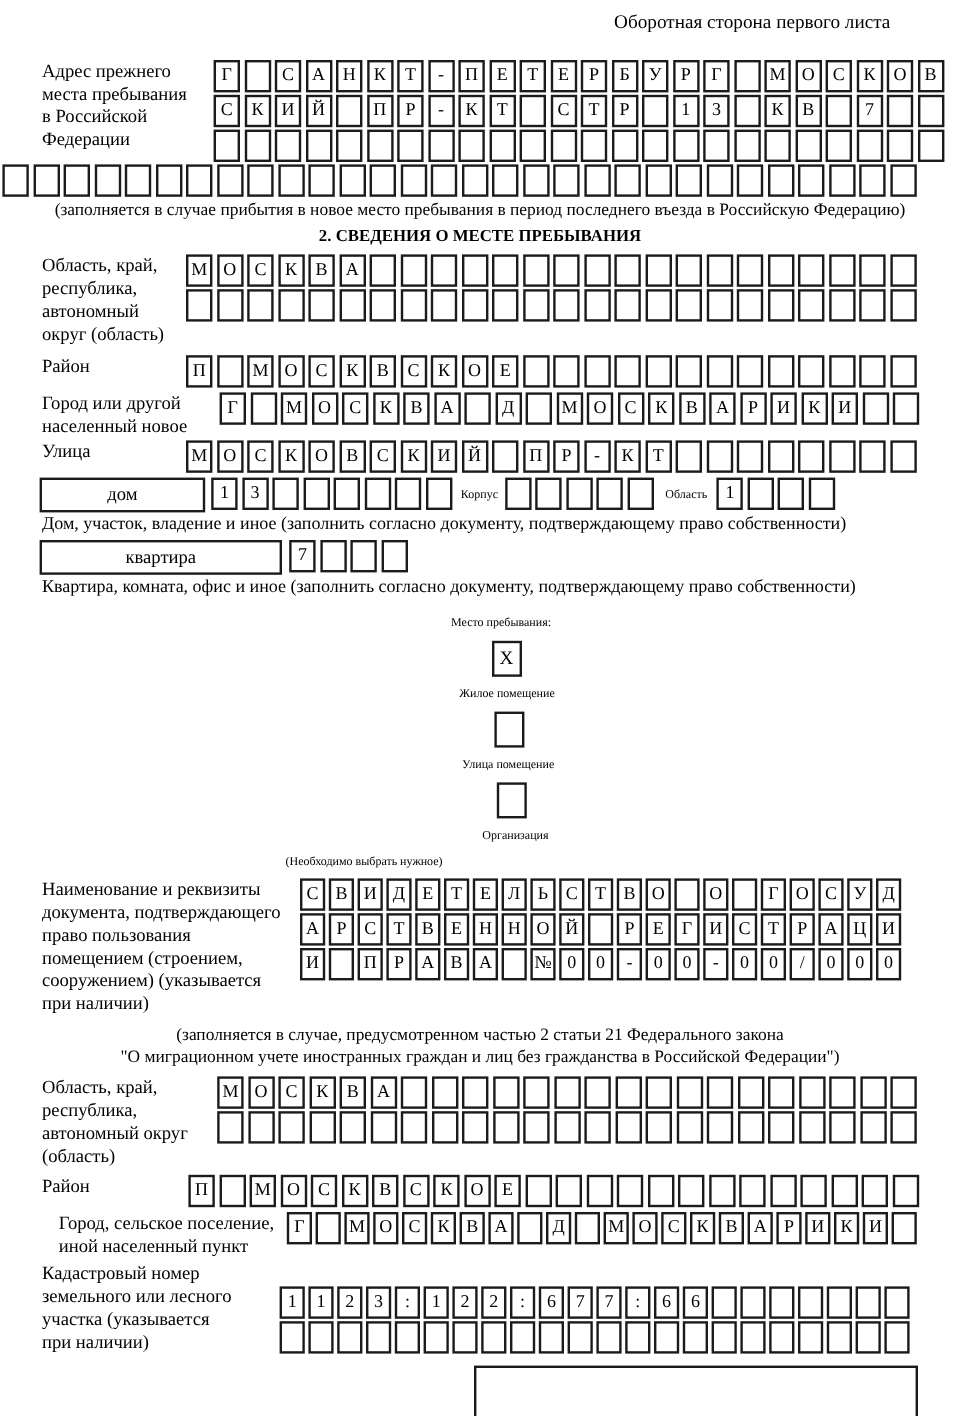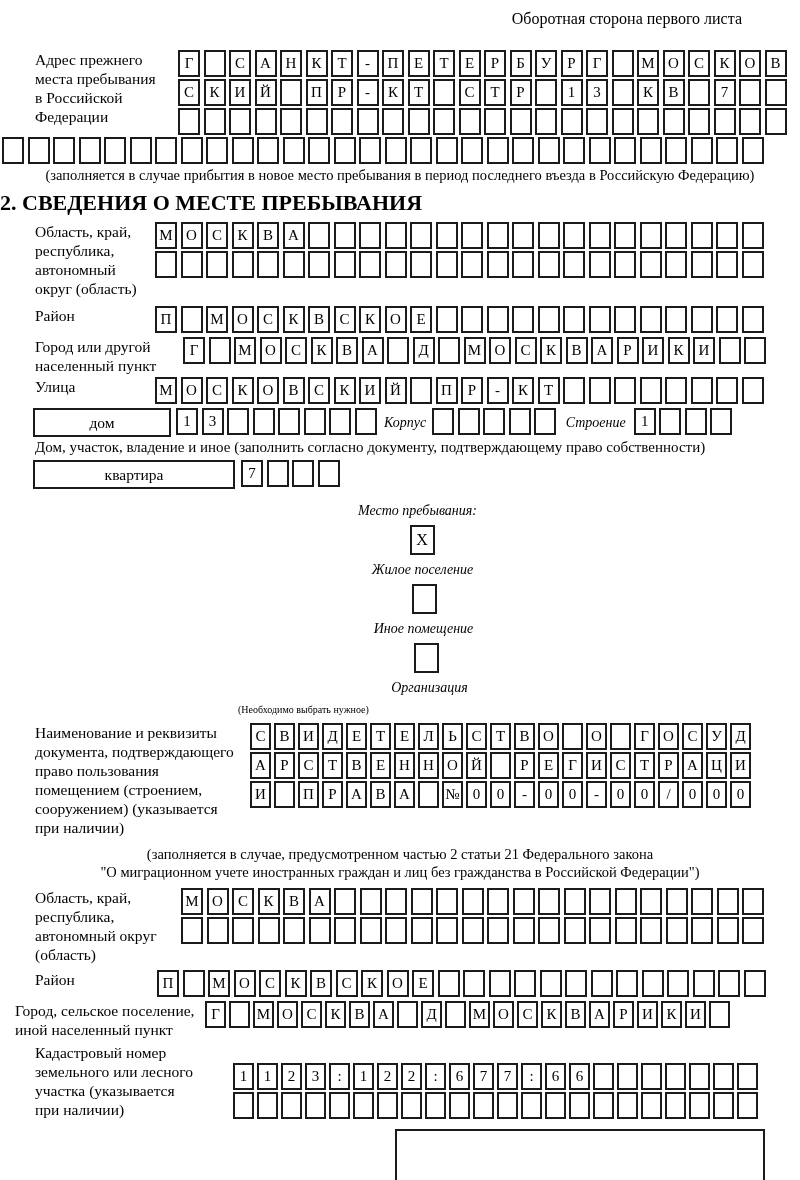--- a/index.html
+++ b/index.html
@@ -10,25 +10,25 @@
   .frow{display:flex;align-items:flex-start;}
   .lbl{font-size:15.5px;line-height:19px;white-space:pre-line;flex:0 0 auto;}
   .cellcol{display:flex;flex-direction:column;}
   .cellrow{display:flex;flex-wrap:nowrap;margin-bottom:2px;}
   .cell{box-sizing:border-box;flex:0 0 auto;width:22px;height:27px;
         border:2px solid #1b1b1b;margin-right:3.5px;display:flex;
         align-items:center;justify-content:center;font-size:15px;background:#fff;}
   .sm .cell{width:21px;margin-right:3px;}
   .cap{font-size:14.5px;text-align:center;margin-top:3px;font-family:Liberation Serif, serif;}
   .cap-left{font-size:15px;margin:2px 0 0 35px;}
-  .sec-title{font-weight:bold;font-size:22px;margin-top:6px;}
+  .sec-title{font-weight:bold;text-align:center;font-size:14px;margin-top:6px;}
   .widebox{box-sizing:border-box;height:29px;border:2px solid #1b1b1b;
            display:flex;align-items:center;justify-content:center;
            font-size:15.5px;flex:0 0 auto;}
-  .inline-lbl{font-size:14px;line-height:29px;flex:0 0 auto;font-style:italic;}
+  .inline-lbl{font-size:10px;line-height:29px;flex:0 0 auto;}
   .chk{box-sizing:border-box;width:25px;height:30px;border:2px solid #1b1b1b;
        display:flex;align-items:center;justify-content:center;font-size:16px;flex:0 0 auto;}
   .stamp-box{box-sizing:border-box;width:370px;height:175px;border:2px solid #1b1b1b;
              margin:8px 0 0 395px;}
 </style>
 </head>
 <body>
 
 <div class="page">
 
@@ -242,21 +242,21 @@
         <span class="cell"></span>
         <span class="cell"></span>
         <span class="cell"></span>
         <span class="cell"></span>
         <span class="cell"></span>
       </div>
   </div>
 
   <div class="frow" style="margin:2px 0 0 35px">
     <div class="lbl" style="width:148px">Город или другой
-населенный пункт</div>
+населенный новое</div>
     <div class="cellrow">
         <span class="cell">Г</span>
         <span class="cell"></span>
         <span class="cell">М</span>
         <span class="cell">О</span>
         <span class="cell">С</span>
         <span class="cell">К</span>
         <span class="cell">В</span>
         <span class="cell">А</span>
         <span class="cell"></span>
@@ -320,46 +320,47 @@
         <span class="cell"></span>
       </div>
     <div class="inline-lbl" style="margin:0 6px 0 4px">Корпус</div>
     <div class="cellrow">
         <span class="cell"></span>
         <span class="cell"></span>
         <span class="cell"></span>
         <span class="cell"></span>
         <span class="cell"></span>
       </div>
-    <div class="inline-lbl" style="margin:0 8px 0 6px">Строение</div>
+    <div class="inline-lbl" style="margin:0 8px 0 6px">Область</div>
     <div class="cellrow">
         <span class="cell">1</span>
         <span class="cell"></span>
         <span class="cell"></span>
         <span class="cell"></span>
       </div>
   </div>
   <div class="cap-left">Дом, участок, владение и иное (заполнить согласно документу, подтверждающему право собственности)</div>
 
   <div class="frow" style="margin:4px 0 0 33px">
     <div class="widebox" style="width:202px">квартира</div>
     <div class="cellrow" style="margin-left:6px">
         <span class="cell">7</span>
         <span class="cell"></span>
         <span class="cell"></span>
         <span class="cell"></span>
       </div>
   </div>
+  <div class="cap-left">Квартира, комната, офис и иное (заполнить согласно документу, подтверждающему право собственности)</div>
 
   <div class="frow" style="margin:7px 0 0 35px;align-items:center;flex-direction:column;">
     <div class="inline-lbl">Место пребывания:</div>
     <div class="chk" style="margin-left:9px">X</div>
-    <div class="inline-lbl" style="margin-left:10px">Жилое поселение</div>
+    <div class="inline-lbl" style="margin-left:10px">Жилое помещение</div>
     <div class="chk" style="margin-left:13px"></div>
-    <div class="inline-lbl" style="margin-left:12px">Иное помещение</div>
+    <div class="inline-lbl" style="margin-left:12px">Улица помещение</div>
     <div class="chk" style="margin-left:17px"></div>
     <div class="inline-lbl" style="margin-left:24px">Организация</div>
   </div>
   <div style="font-size:10px;margin:2px 0 0 238px">(Необходимо выбрать нужное)</div>
 
   <div class="frow" style="margin:8px 0 0 35px">
     <div class="lbl" style="width:215px">Наименование и реквизиты
 документа, подтверждающего
 право пользования
 помещением (строением,
@@ -523,21 +524,21 @@
         <span class="cell"></span>
         <span class="cell"></span>
         <span class="cell"></span>
         <span class="cell"></span>
         <span class="cell"></span>
         <span class="cell"></span>
         <span class="cell"></span>
       </div>
   </div>
 
-  <div class="frow" style="margin:2px 0 0 15px">
+  <div class="frow" style="margin:2px 0 0 49px">
     <div class="lbl" style="width:190px">Город, сельское поселение,
 иной населенный пункт</div>
     <div class="cellrow sm">
         <span class="cell">Г</span>
         <span class="cell"></span>
         <span class="cell">М</span>
         <span class="cell">О</span>
         <span class="cell">С</span>
         <span class="cell">К</span>
         <span class="cell">В</span>

